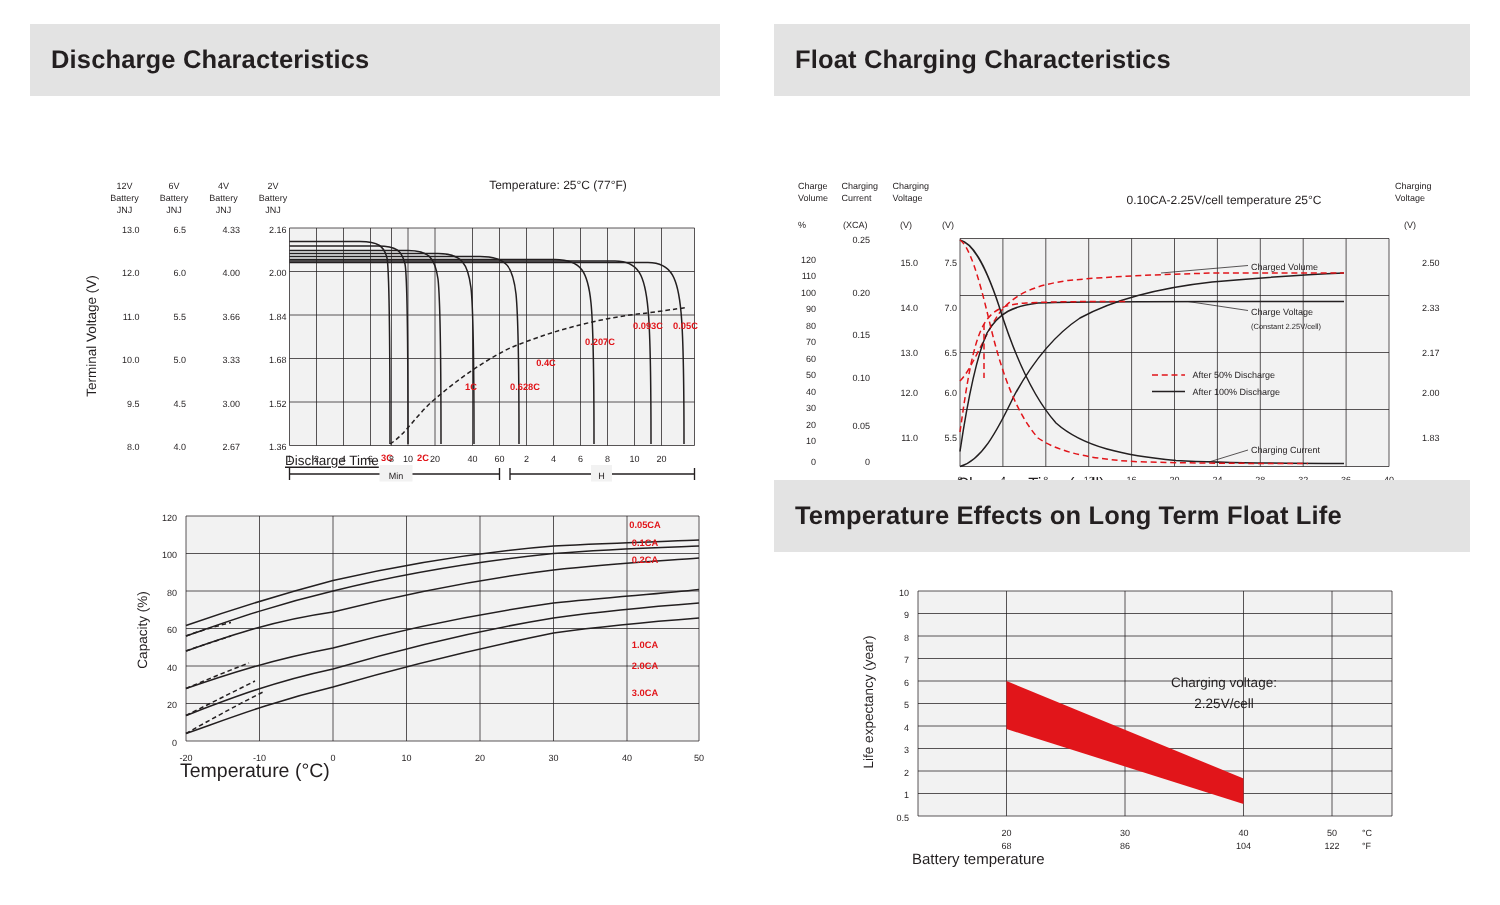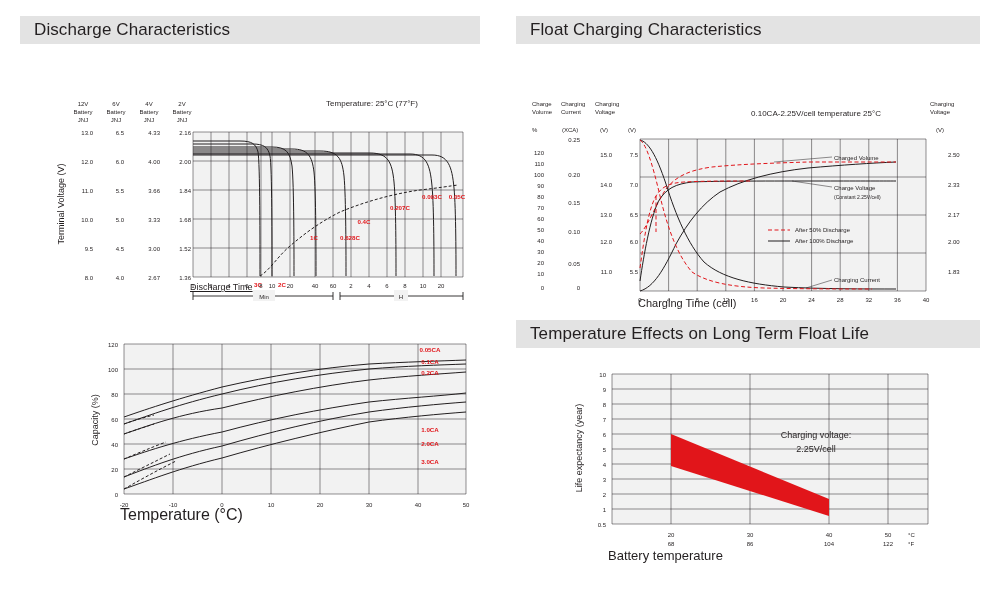--- a/index.html
+++ b/index.html
@@ -1,21 +1,21 @@
 <!DOCTYPE html>
 <html><head>
 <meta charset="utf-8">
 <style>
   html,body{margin:0;padding:0;background:#ffffff;}
   body{width:1000px;height:603px;font-family:"Liberation Sans",sans-serif;color:#231f20;overflow:hidden;}
   .page{position:relative;width:1000px;height:603px;}
   .panel{position:absolute;}
   .panel-title{
-    background:#e3e3e3;height:28px;display:flex;align-items:center;
-    padding-left:14px;font-size:17px;font-weight:normal;color:#231f20;letter-spacing:0.1px;
+    background:#e3e3e3;height:48px;display:flex;align-items:center;
+    padding-left:14px;font-size:17px;font-weight:bold;color:#231f20;letter-spacing:0.1px;
   }
   .plot-wrap{position:relative;}
   svg{display:block;}
   text{font-family:"Liberation Sans",sans-serif;}
   .lbl6{font-size:6px;fill:#231f20;}
   .lbl8{font-size:8px;fill:#231f20;}
   .lbl9{font-size:9px;fill:#231f20;}
   .red6{fill:#e1151a;font-size:6.2px;font-weight:bold;}
   .axisline{stroke:#231f20;stroke-width:0.9;fill:none;}
   .grid{stroke:#231f20;stroke-width:0.5;fill:none;}
@@ -391,21 +391,21 @@
           <text class="red6" x="410" y="32" text-anchor="middle">0.05CA</text>
           <text class="red6" x="410" y="44" text-anchor="middle">0.1CA</text>
           <text class="red6" x="410" y="55" text-anchor="middle">0.2CA</text>
           <text class="red6" x="410" y="112" text-anchor="middle">1.0CA</text>
           <text class="red6" x="410" y="126" text-anchor="middle">2.0CA</text>
           <text class="red6" x="410" y="144" text-anchor="middle">3.0CA</text>
         </g>
 
         <text class="lbl9" transform="translate(78,100) rotate(-90)" text-anchor="middle">Capacity (%)</text>
       </svg>
-      <div style="position:absolute;left:100px;top:186px;font-size:16px;">Temperature (°C)</div>
+      <div style="position:absolute;left:100px;top:186px;font-size:13px;">Temperature (°C)</div>
     </div>
   </div>
 
   <div class="panel" style="left:516px;top:320px;width:464px;">
     <div class="panel-title">Temperature Effects on Long Term Float Life</div>
     <div class="plot-wrap">
       <svg width="464" height="240" viewBox="0 0 464 240">
         <rect class="plotbg" x="96" y="26" width="316" height="150"></rect>
 
         <g class="grid">
@@ -457,17 +457,17 @@
           <text x="313" y="189" text-anchor="middle">40</text>
           <text x="313" y="198" text-anchor="middle">104</text>
           <text x="372" y="189" text-anchor="middle">50</text>
           <text x="372" y="198" text-anchor="middle">122</text>
           <text x="392" y="189">°C</text>
           <text x="392" y="198">°F</text>
         </g>
 
         <text class="lbl9" transform="translate(66,100) rotate(-90)" text-anchor="middle">Life expectancy (year)</text>
       </svg>
-      <div style="position:absolute;left:92px;top:200px;font-size:13px;">Battery temperature</div>
+      <div style="position:absolute;left:92px;top:200px;font-size:10px;">Battery temperature</div>
     </div>
   </div>
 
 </div>
 
 </body></html>

